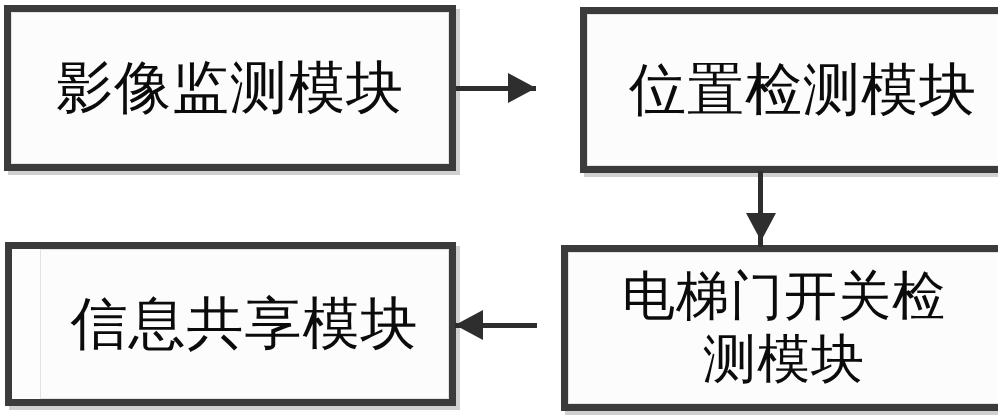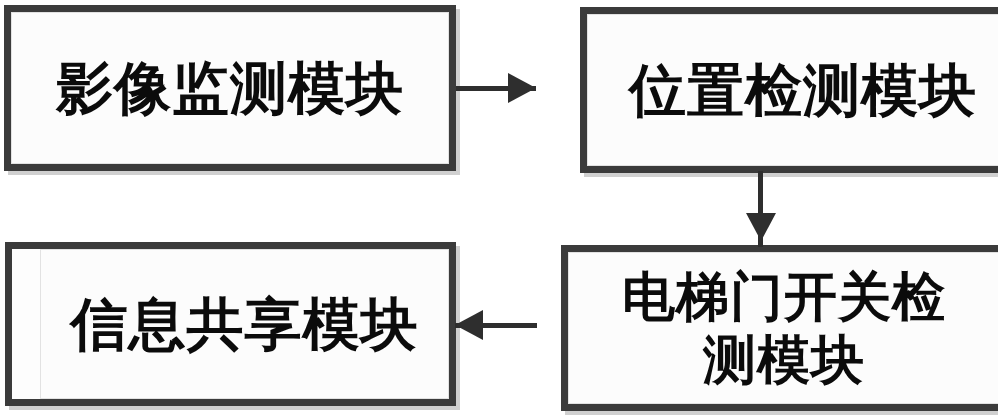--- a/index.html
+++ b/index.html
@@ -36,21 +36,21 @@
     border: 1px solid #e2e2e2;
     background: #fcfcfc;
     display: flex;
     align-items: center;
     justify-content: center;
     padding: 2px 6px;
   }
   .node-label {
     color: #0b0b0b;
     font-family: "DejaVu Serif", "Liberation Serif", serif;
-    font-weight: 700;
+    font-weight: 400;
     text-align: center;
     letter-spacing: 1px;
     white-space: pre-line;
     line-height: 1.12;
   }
 
   #node-image-monitor   { left: 4px;   top: 5px;   width: 452px; height: 166px; }
   #node-position-detect { left: 533px; top: 7px;   width: 446px; height: 166px; margin-left: 47px; }
   #node-door-detect     { left: 533px; top: 245px; width: 446px; height: 166px; margin-left: 28px; }
   #node-info-share      { left: 5px;   top: 242px; width: 451px; height: 164px; padding-left: 28px; }

